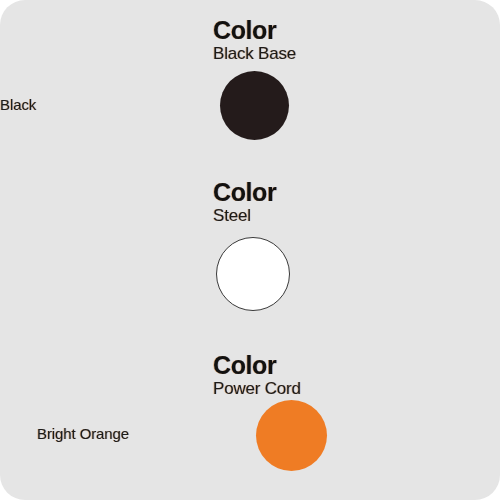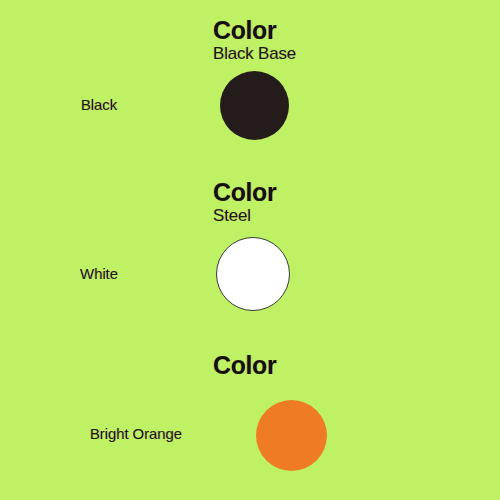--- a/index.html
+++ b/index.html
@@ -72,21 +72,21 @@
     height: 74px;
   }
 
   .swatch-label {
     position: absolute;
     left: 0;
     width: 198px;
     top: 0;
     height: 74px;
     line-height: 74px;
-    text-align: center;
+    text-align: left;
     font-family: "Liberation Sans", sans-serif;
     font-size: 15px;
     font-weight: normal;
     color: #1b1b1b;
     letter-spacing: -0.1px;
     white-space: nowrap;
     text-shadow: -0.7px 0 0 rgba(226, 132, 40, 0.5),
                   0.7px 0 0 rgba(70, 105, 190, 0.3);
   }
 
@@ -124,21 +124,21 @@
   #swatch-bright-orange {
     left: 219px;
     top: 3px;
     width: 71px;
     height: 71px;
   }
 </style>
 </head>
 <body>
 
-<div id="page" style="background: #bef264;">
+<div id="page" style="background: #e5e5e5; border-radius: 25px;">
 
   <div class="spec-block" id="block-steel-base">
 
     <div class="heading-group">
       <span class="spec-title">Color</span>
       <span class="spec-subtitle">Black Base</span>
     </div>
 
     <div class="swatch-row">
       <span class="swatch-label">Black</span>
@@ -147,29 +147,29 @@
   </div>
 
   <div class="spec-block" id="block-hood">
 
     <div class="heading-group">
       <span class="spec-title">Color</span>
       <span class="spec-subtitle">Steel</span>
     </div>
 
     <div class="swatch-row">
-      <span class="swatch-label">White</span>
       <div class="swatch-circle" id="swatch-white" style="background: rgb(255, 255, 255); border: 1.6px solid rgb(58, 58, 58);"></div>
     </div>
   </div>
 
   <div class="spec-block" id="block-power-cord">
 
     <div class="heading-group">
       <span class="spec-title">Color</span>
+      <span class="spec-subtitle">Power Cord</span>
     </div>
 
     <div class="swatch-row">
       <span class="swatch-label">Bright Orange</span>
       <div class="swatch-circle" id="swatch-bright-orange" style="background: rgb(239, 124, 36);"></div>
     </div>
   </div>
 
 </div>
 

